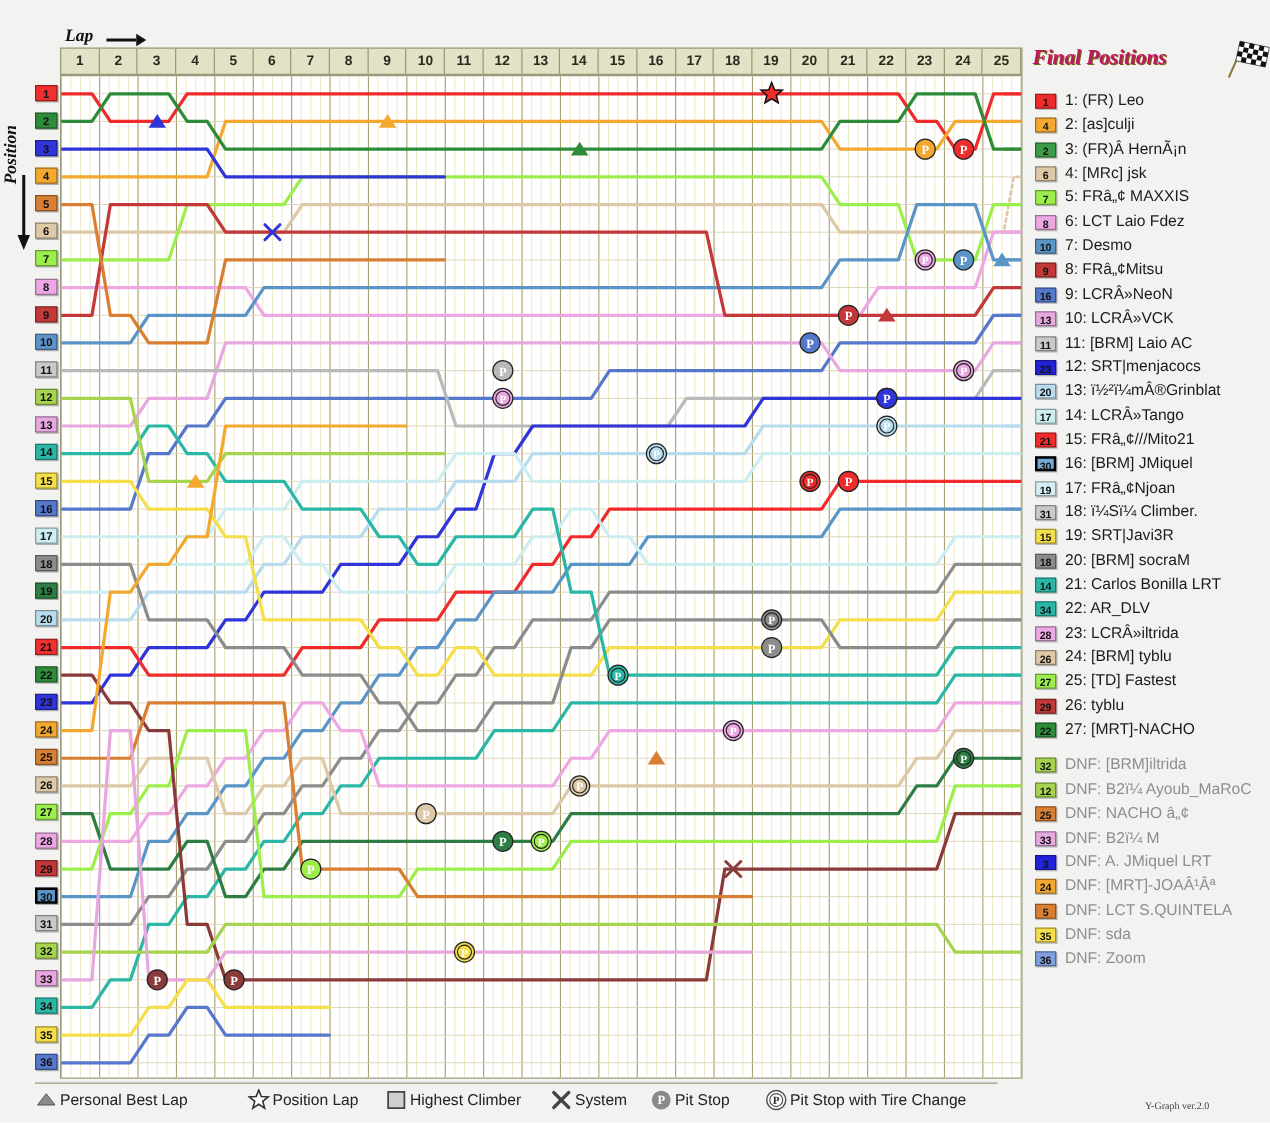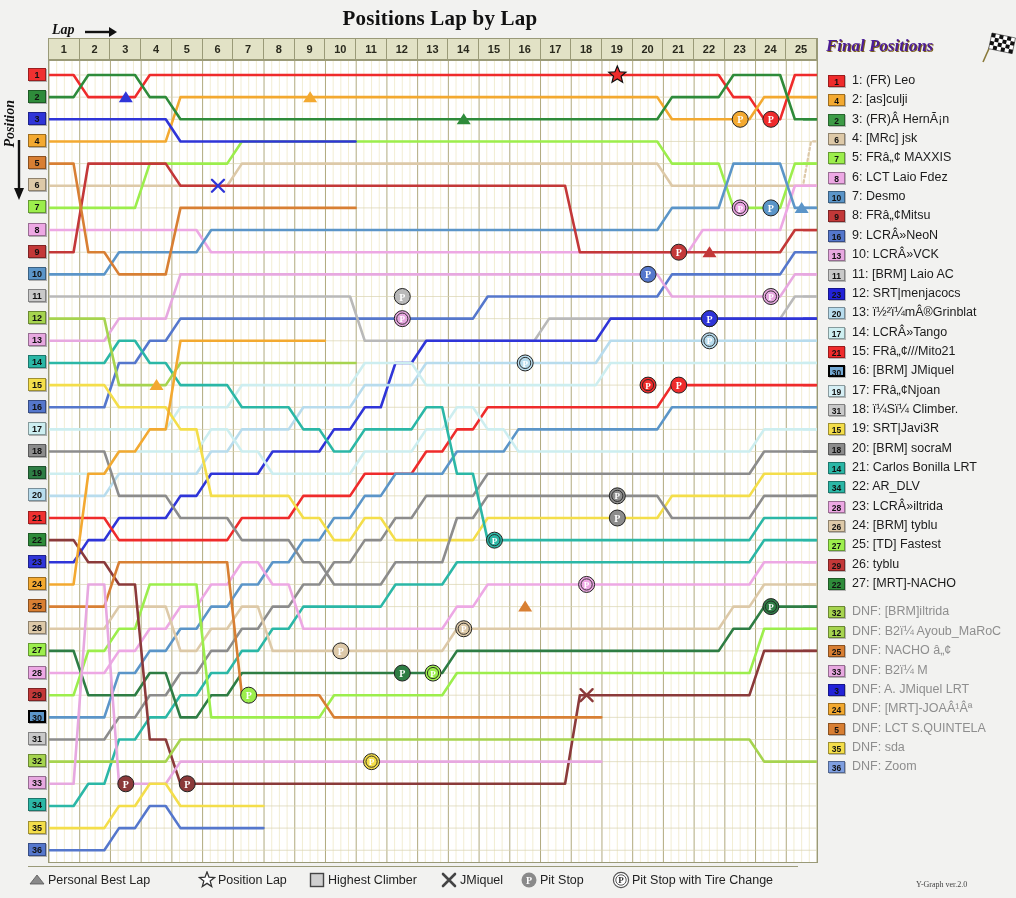--- a/index.html
+++ b/index.html
@@ -67,21 +67,21 @@
     box-shadow:1px 1px 0 rgba(0,0,0,.28);
   }
   .posbox.hl{border:2px solid #000;}
 
   
   .legend{position:absolute;left:824px;top:32px;width:192px;}
   .legend-title{
     position:absolute;left:2px;top:4px;
     font-family:"Liberation Serif", serif;
     font-style:italic;font-weight:bold;font-size:17px;
-    color:#4c1d95;
+    color:#be185d;
     text-shadow:1px 1px 0 #7a5e18;
   }
   .flag{position:absolute;left:155px;top:0px;}
   .lg-row{position:absolute;left:0;height:19px;width:192px;}
   .lg-box{
     position:absolute;left:4px;top:3px;width:17px;height:12px;
     font-size:8.5px;font-weight:bold;line-height:12px;text-align:center;
     color:#111;box-sizing:border-box;
     border:1px solid rgba(0,0,0,.35);
     box-shadow:1px 1px 0 rgba(0,0,0,.25);
@@ -107,21 +107,20 @@
     position:absolute;left:916px;top:880px;
     font-family:"Liberation Serif", serif;
     font-size:8px;color:#444;
   }
 </style>
 </head>
 <body>
 
 <div id="root">
 
-  <div class="chart-title">Positions Lap by Lap</div>
 
   <div class="lap-label">Lap</div>
   <svg class="lap-arrow" viewBox="0 0 32 12">
     <line x1="0" y1="6" x2="24" y2="6" stroke="#111" stroke-width="2.4"></line>
     <polygon points="24,1 32,6 24,11" fill="#111"></polygon>
   </svg>
 
   <div class="pos-label">Position</div>
   <svg class="pos-arrow" viewBox="0 0 14 60">
     <line x1="7" y1="0" x2="7" y2="48" stroke="#111" stroke-width="2.4"></line>
@@ -754,21 +753,21 @@
           </g>
         </svg>
         <div class="mk-txt">Highest Climber</div>
       </div>
       <div class="mk" style="left: 440px;">
         <svg class="mk-ico" viewBox="0 0 18 18">
           <g>
             <path d="M 3 3 L 15 15 M 15 3 L 3 15" stroke="#444" stroke-width="2.6" stroke-linecap="round"></path>
           </g>
         </svg>
-        <div class="mk-txt">JMiquel</div>
+        <div class="mk-txt">System</div>
       </div>
       <div class="mk" style="left: 520px;">
         <svg class="mk-ico" viewBox="0 0 18 18">
           <g>
             <circle cx="9" cy="9" r="7.5" fill="#8a8a8a"></circle>
             <text x="9" y="12.6" text-anchor="middle" font-size="10" font-family="&quot;Liberation Serif&quot;, serif" font-weight="bold" fill="#fff">P</text>
           </g>
         </svg>
         <div class="mk-txt">Pit Stop</div>
       </div>

